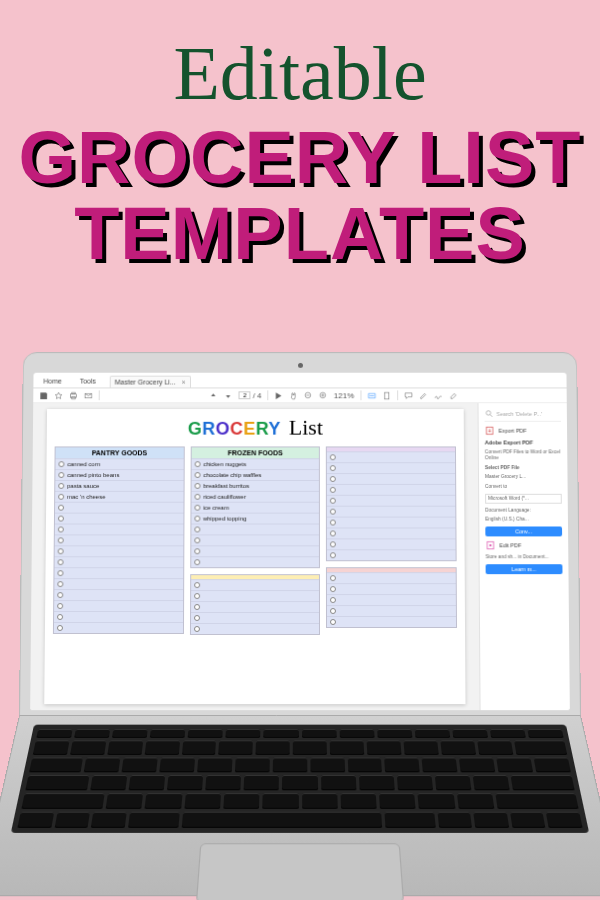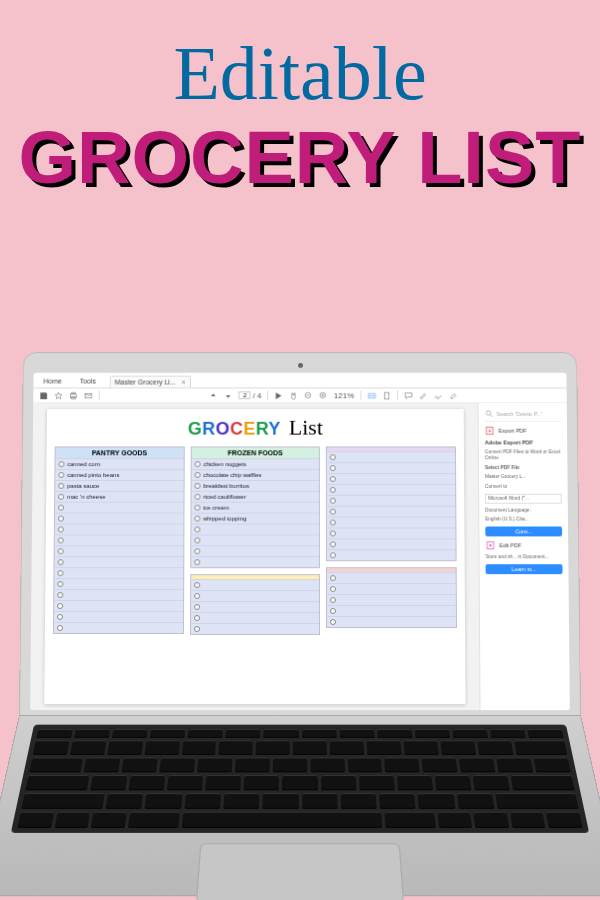--- a/index.html
+++ b/index.html
@@ -12,21 +12,21 @@
     position: relative;
   }
 
   .headline {
     text-align: center;
     padding-top: 30px;
   }
   .headline-top {
     font-family: 'Brush Script MT', cursive;
     font-size: 76px;
-    color: #0369a1;
+    color: #14532d;
     font-weight: 500;
   }
   .headline-main {
     font-family: 'Arial Black', sans-serif;
     font-weight: 900;
     font-size: 74px;
     line-height: 0.95;
     color: #c01d7a;
     text-shadow: 4px 4px 0 #000;
     letter-spacing: 1px;
@@ -225,20 +225,21 @@
   }
 
   .icon-svg { width: 9px; height: 9px; display:inline-block; }
 </style>
 </head>
 <body>
 
 <div class="headline">
   <div class="headline-top">Editable</div>
   <div class="headline-main">GROCERY LIST</div>
+  <div class="headline-main">TEMPLATES</div>
 </div>
 
 <div class="laptop">
   <div class="screen-bezel">
     <div class="camera"></div>
     <div class="screen">
 
       <div class="top-tabs">
         <span class="tab">Home</span>
         <span class="tab">Tools</span>

